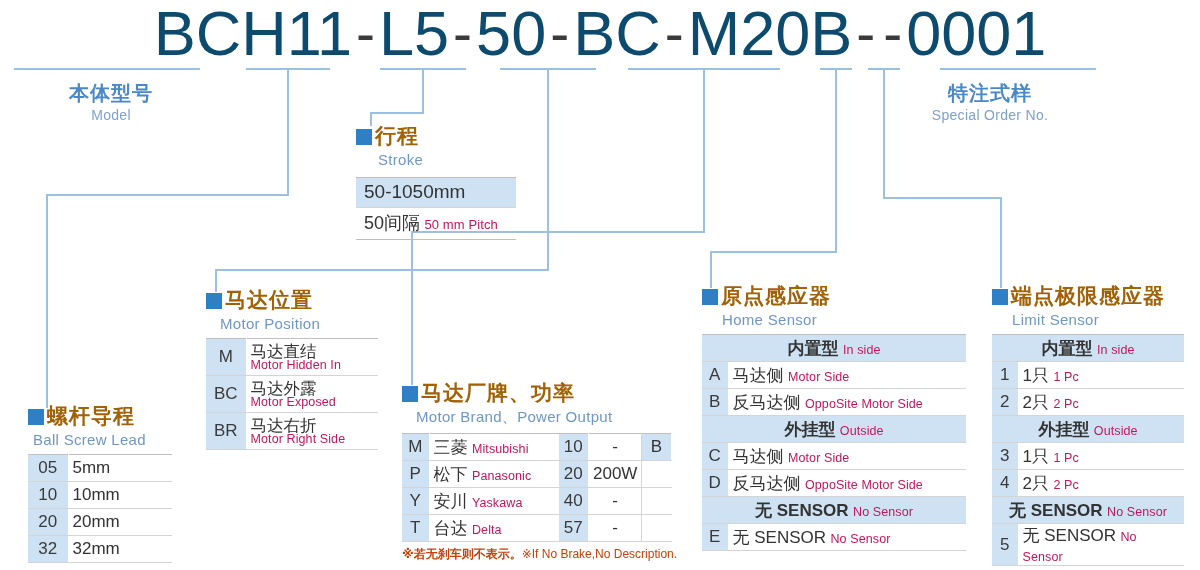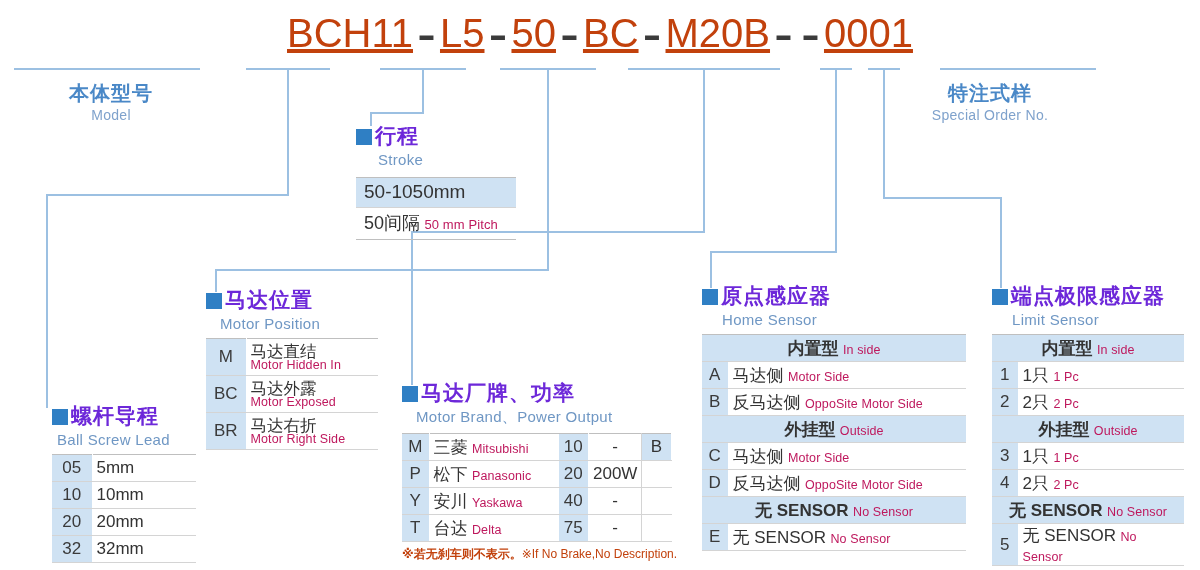--- a/index.html
+++ b/index.html
@@ -19,26 +19,25 @@
   #code-row{
     position:absolute;
     left:0; top:0;
     width:1200px; height:66px;
     display:flex;
     align-items:center;
     justify-content:center;
     white-space:nowrap;
   }
   .code-seg{
-    font-size:40px;
+    font-size:63px;
     font-weight:400;
-    color:#c2410c;
+    color:#0c4a6e;
     letter-spacing:0px;
     line-height:66px;
-    text-decoration:underline;
   }
   .code-dash{
     font-size:57px;
     color:#3b3b3b;
     padding:0 4px;
     line-height:66px;
   }
   
   #leaders{
     position:absolute;
@@ -56,21 +55,21 @@
   .sec-bullet{
     display:inline-block;
     width:16px;height:16px;
     background:#2f7fc4;
     vertical-align:-2px;
     margin-right:3px;
   }
   .sec-cn{
     font-size:21px;
     font-weight:bold;
-    color:#6d28d9;
+    color:#a16207;
     letter-spacing:1px;
   }
   .sec-en{
     font-size:15px;
     color:#6f97c4;
     letter-spacing:.3px;
     margin-top:1px;
     white-space:nowrap;
   }
   
@@ -211,21 +210,21 @@
     <div class="sec-en" style="margin-left:22px;">Stroke</div>
     <div class="stroke-box" style="margin-top:9px;width:160px;">
       <div class="stroke-r1">50-1050mm</div>
       <div class="stroke-r2">
         <span class="cn">50间隔</span>
         <span class="en">50 mm Pitch</span>
       </div>
     </div>
   </div>
 
-  <div class="section" style="left:52px; top:402px;">
+  <div class="section" style="left:28px; top:402px;">
     <div class="sec-head">
       <span class="sec-bullet"></span><span class="sec-cn">螺杆导程</span>
     </div>
     <div class="sec-en" style="margin-left:5px;">Ball Screw Lead</div>
     <table class="t" style="margin-top:6px;width:144px;">
       <colgroup>
           <col style="width:40px">
           <col>
         </colgroup>
       <tbody id="tbl-lead">
@@ -328,21 +327,21 @@
             <td class="" style="border-right: 1px solid rgb(212, 212, 212); border-left: 1px solid rgb(212, 212, 212);">
               <span class="cn" style="display:block;text-align:center">-</span>
             </td>
             <td class="">
               <span class="cn" style="display:block;text-align:center"></span>
             </td>
           </tr>
           <tr>
             <td class="codecell">T</td>
             <td class=""><span class="cn">台达</span> <span class="en">Delta</span></td>
-            <td class="codecell">75</td>
+            <td class="codecell">57</td>
             <td class="" style="border-right: 1px solid rgb(212, 212, 212); border-left: 1px solid rgb(212, 212, 212);">
               <span class="cn" style="display:block;text-align:center">-</span>
             </td>
             <td class="">
               <span class="cn" style="display:block;text-align:center"></span>
             </td>
           </tr>
         </tbody>
     </table>
     <div class="footnote">

